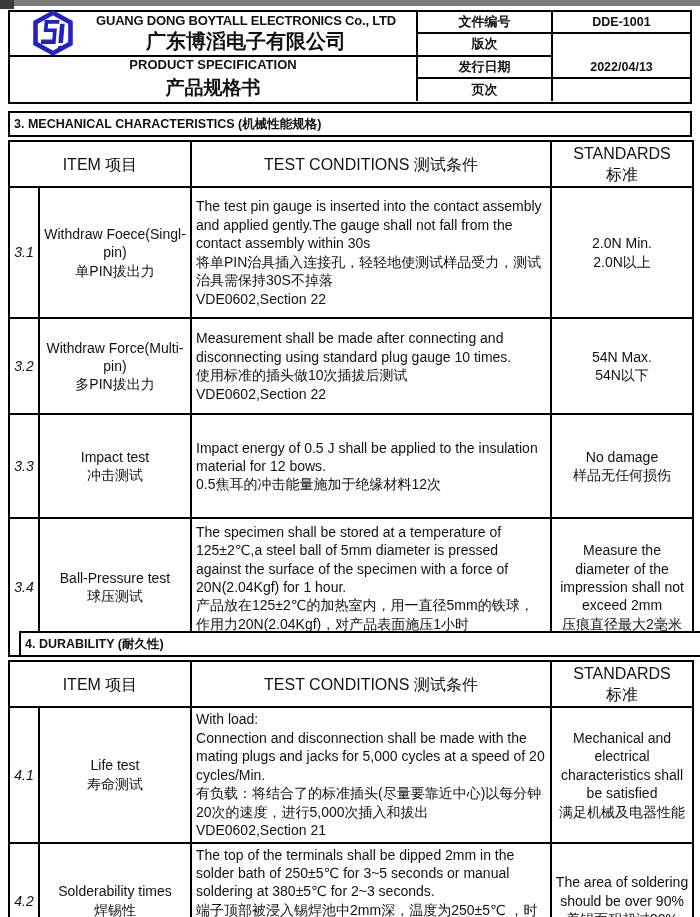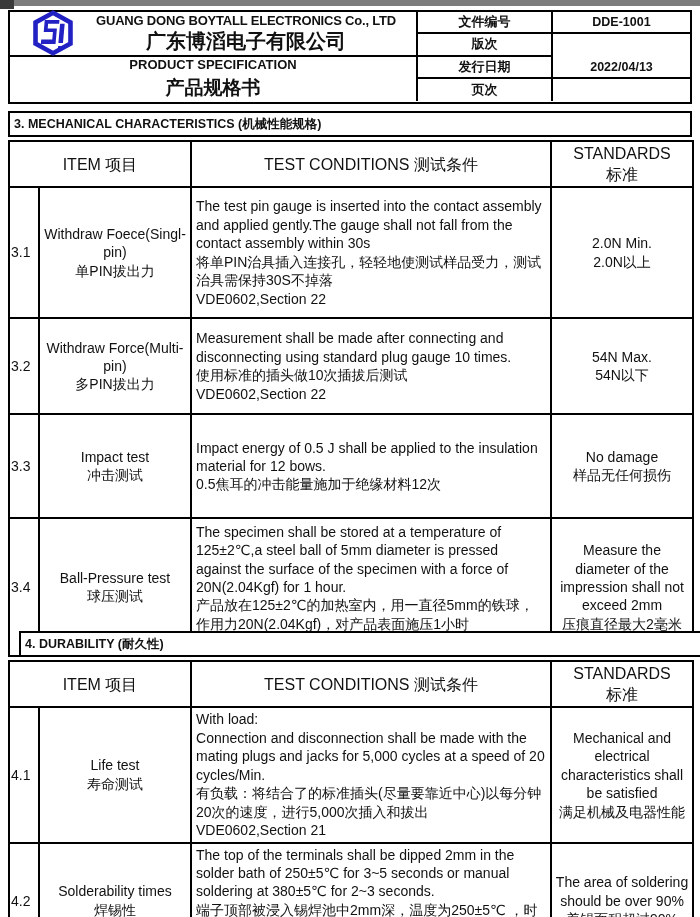--- a/index.html
+++ b/index.html
@@ -33,21 +33,21 @@
              font-weight:bold;font-size:12.5px;background:#fff;}
   .sec3{top:111px;} .sec4{top:631px;margin-left:11px;}
 
   
   table.spec{position:absolute;left:8px;width:684px;border-collapse:collapse;table-layout:fixed;
              background:#fff;}
   .tbl3{top:140px;} .tbl4{top:660px;}
   table.spec th,table.spec td{border:2px solid #000;box-sizing:border-box;vertical-align:middle;
              font-size:14px;line-height:1.32;overflow:hidden;}
   table.spec th{font-weight:normal;font-size:16px;height:19px;padding:1px 14px;}
-  td.c-num{font-size:11px;}
+  td.c-num{text-align:center;font-size:11px;font-style:italic;}
   td.c-item{text-align:center;white-space:pre-line;font-size:11px;padding:2px 3px;}
   td.c-cond{text-align:left;white-space:pre-line;font-size:10.8px;padding:2px 4px;}
   td.c-std{text-align:center;white-space:pre-line;font-size:10.8px;padding:2px 3px;}
 </style>
 </head>
 <body>
 
 <div class="page">
   <div class="scan-edge"></div>
   <div class="scan-corner"></div>

